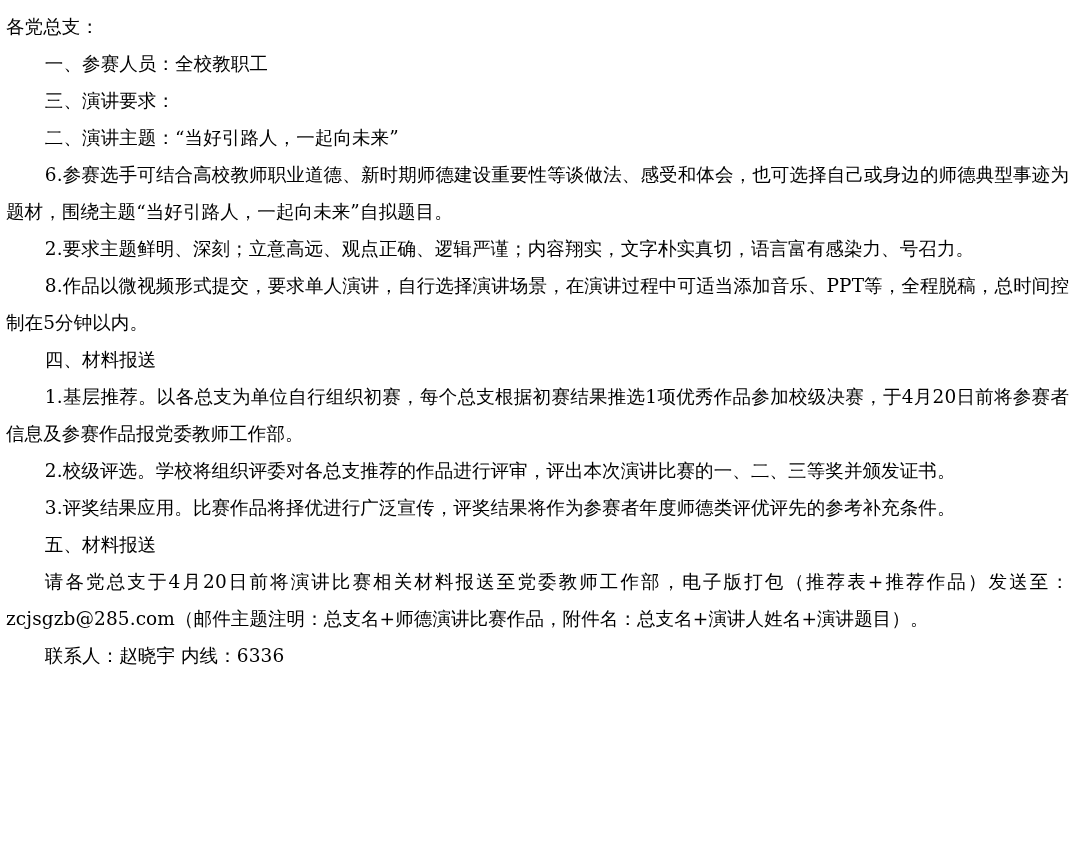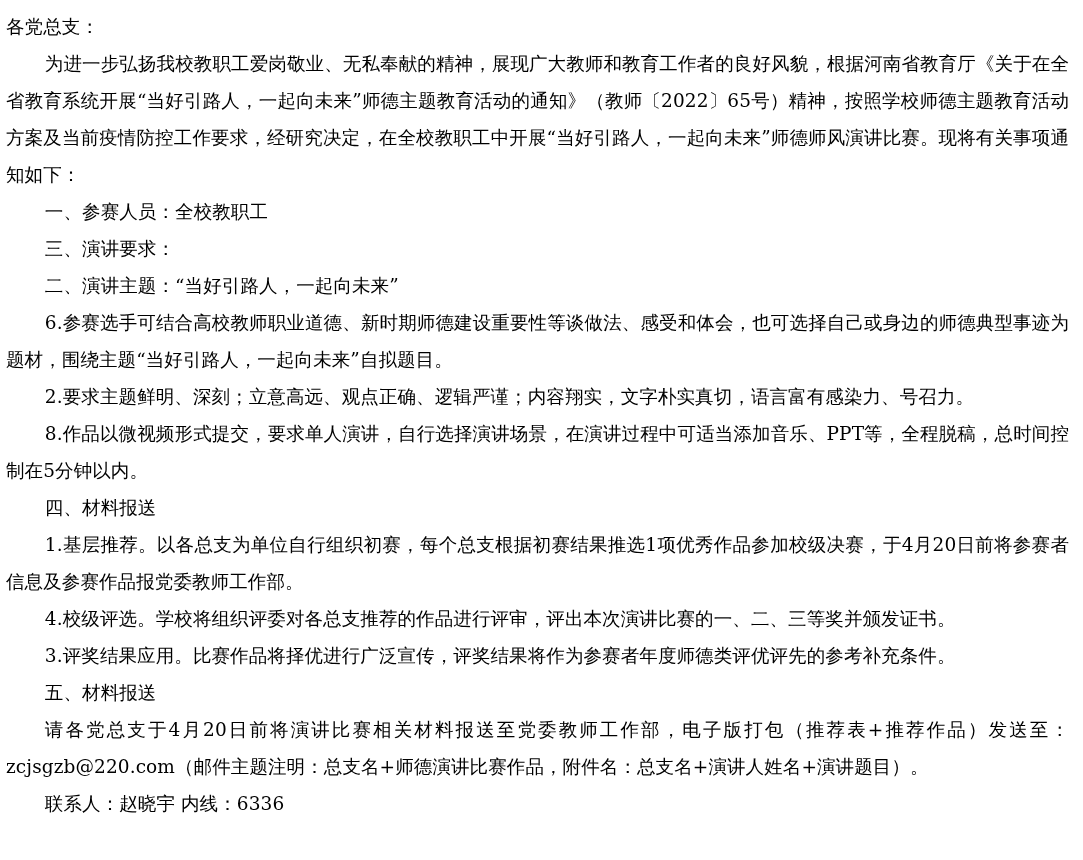--- a/index.html
+++ b/index.html
@@ -34,27 +34,26 @@
   }
   .noindent {
     text-indent: 0;
   }
 </style>
 </head>
 <body>
 
 <div class="page">
   <p class="para noindent">各党总支：</p>
-  <p class="para indent">为进一步弘扬我校教职工爱岗敬业、无私奉献的精神，展现广大教师和教育工作者的良好风貌，根据河南省教育厅《关于在全省教育系统开展“当好引路人，一起向未来”师德主题教育活动的通知》（教师〔2022〕65号）精神，按照学校师德主题教育活动方案及当前疫情防控工作要求，经研究决定，在全校教职工中开展“当好引路人，一起向未来”师德师风演讲比赛。现将有关事项通知如下：</p>
   <p class="para indent">一、参赛人员：全校教职工</p>
   <p class="para indent">三、演讲要求：</p>
   <p class="para indent">二、演讲主题：“当好引路人，一起向未来”</p>
   <p class="para indent">6.参赛选手可结合高校教师职业道德、新时期师德建设重要性等谈做法、感受和体会，也可选择自己或身边的师德典型事迹为题材，围绕主题“当好引路人，一起向未来”自拟题目。</p>
   <p class="para indent">2.要求主题鲜明、深刻；立意高远、观点正确、逻辑严谨；内容翔实，文字朴实真切，语言富有感染力、号召力。</p>
   <p class="para indent">8.作品以微视频形式提交，要求单人演讲，自行选择演讲场景，在演讲过程中可适当添加音乐、PPT等，全程脱稿，总时间控制在5分钟以内。</p>
   <p class="para indent">四、材料报送</p>
   <p class="para indent">1.基层推荐。以各总支为单位自行组织初赛，每个总支根据初赛结果推选1项优秀作品参加校级决赛，于4月20日前将参赛者信息及参赛作品报党委教师工作部。</p>
-  <p class="para indent">4.校级评选。学校将组织评委对各总支推荐的作品进行评审，评出本次演讲比赛的一、二、三等奖并颁发证书。</p>
+  <p class="para indent">2.校级评选。学校将组织评委对各总支推荐的作品进行评审，评出本次演讲比赛的一、二、三等奖并颁发证书。</p>
   <p class="para indent">3.评奖结果应用。比赛作品将择优进行广泛宣传，评奖结果将作为参赛者年度师德类评优评先的参考补充条件。</p>
   <p class="para indent">五、材料报送</p>
-  <p class="para indent">请各党总支于4月20日前将演讲比赛相关材料报送至党委教师工作部，电子版打包（推荐表+推荐作品）发送至：zcjsgzb@220.com（邮件主题注明：总支名+师德演讲比赛作品，附件名：总支名+演讲人姓名+演讲题目）。</p>
+  <p class="para indent">请各党总支于4月20日前将演讲比赛相关材料报送至党委教师工作部，电子版打包（推荐表+推荐作品）发送至：zcjsgzb@285.com（邮件主题注明：总支名+师德演讲比赛作品，附件名：总支名+演讲人姓名+演讲题目）。</p>
   <p class="para indent">联系人：赵晓宇  内线：6336</p>
 </div>
 
 </body></html>

